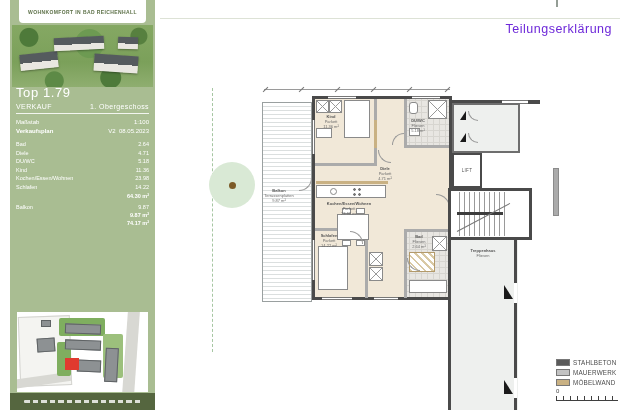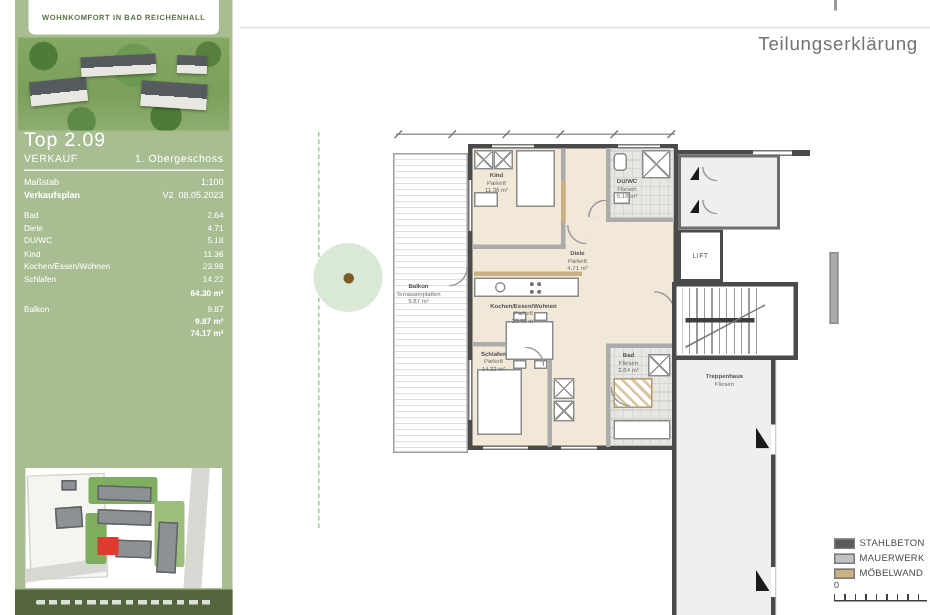--- a/index.html
+++ b/index.html
@@ -35,21 +35,21 @@
   .lawn2{background:#9cc07c;border-radius:2px;}
   .slab{background:#8d9193;border:1px solid #5f6365;}
   .redunit{background:#e03a2f;}
   .road{background:#d8d8d3;}
   .footer-bar{left:0;top:393px;width:145px;height:17px;background:#55663f;}
   .micro-text{left:14px;top:7px;width:117px;height:3px;border-radius:1px;background:
     repeating-linear-gradient(90deg,rgba(255,255,255,.8) 0 6px,transparent 6px 9px,
     rgba(255,255,255,.8) 9px 14px,transparent 14px 17px);}
   
   .rule{left:160px;top:18px;width:460px;height:1px;background:#dde2d6;}
-  .doc-label{right:8px;top:22px;font-size:12.5px;letter-spacing:.5px;color:#737373;}
+  .doc-label{right:8px;top:22px;font-size:12.5px;letter-spacing:.5px;color:#6d28d9;}
   .top-mark{left:556px;top:0;width:2px;height:7px;background:#949d95;}
   
   .plan{left:0;top:0;width:620px;height:410px;}
   .prop-line{left:212px;top:88px;height:264px;width:0;border-left:1px dashed #a6c6a2;}
   .tree{left:209px;top:162px;width:46px;height:46px;border-radius:50%;background:#d9e9d5;}
   .tree-dot{left:229px;top:182px;width:7px;height:7px;border-radius:50%;background:#7c5b27;}
   .balcony{left:262px;top:102px;width:50px;height:200px;border:1px solid #9aa0a0;
     background:repeating-linear-gradient(180deg,#ffffff 0 3px,#dbdfdf 3px 4px);}
   .apt{left:312px;top:96px;width:140px;height:204px;border:3px solid #4a4a4a;background:#f1e8d8;}
   .tile{background:
@@ -99,21 +99,21 @@
     <div class="abs logo-tagline">WOHNKOMFORT IN BAD REICHENHALL</div>
   </div>
 
   <div class="abs aerial">
     <div class="abs bldg" style="left:8px;top:28px;width:38px;height:16px;transform:rotate(-6deg);"></div>
     <div class="abs bldg" style="left:42px;top:12px;width:50px;height:13px;transform:rotate(-3deg);"></div>
     <div class="abs bldg" style="left:82px;top:30px;width:44px;height:17px;transform:rotate(4deg);"></div>
     <div class="abs bldg" style="left:106px;top:12px;width:20px;height:12px;transform:rotate(2deg);"></div>
   </div>
 
-  <div class="abs unit-title">Top 2.09</div>
+  <div class="abs unit-title">Top 1.79</div>
   <div class="abs srow status">
     <span>VERKAUF</span>
     <span>1. Obergeschoss</span>
   </div>
   <div class="abs hr"></div>
   <div class="abs srow m1">
     <span>Maßstab</span>
     <span>1:100</span>
   </div>
   <div class="abs srow m2">

